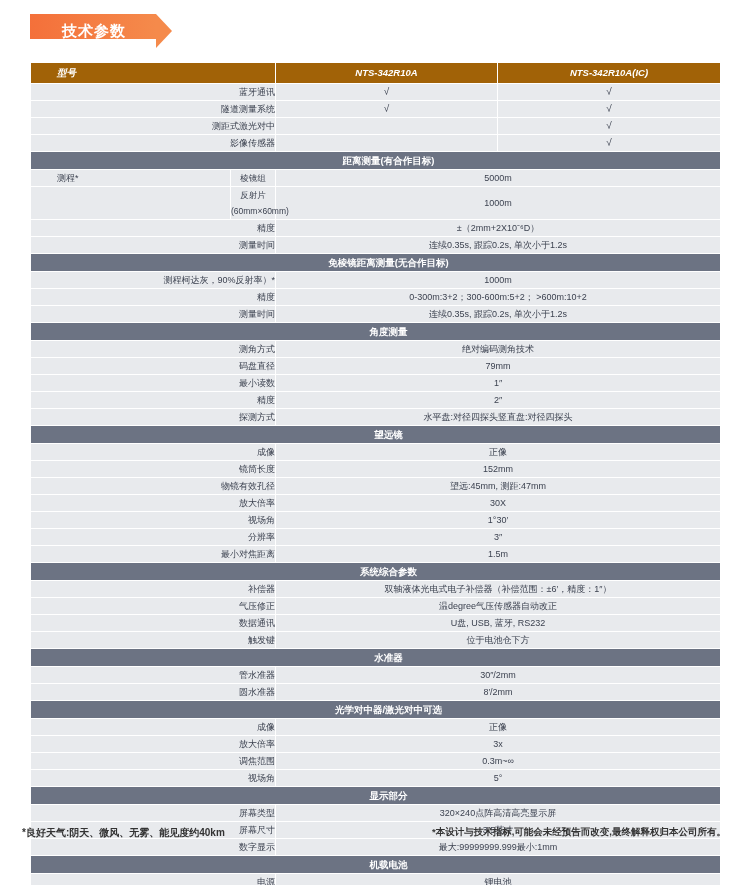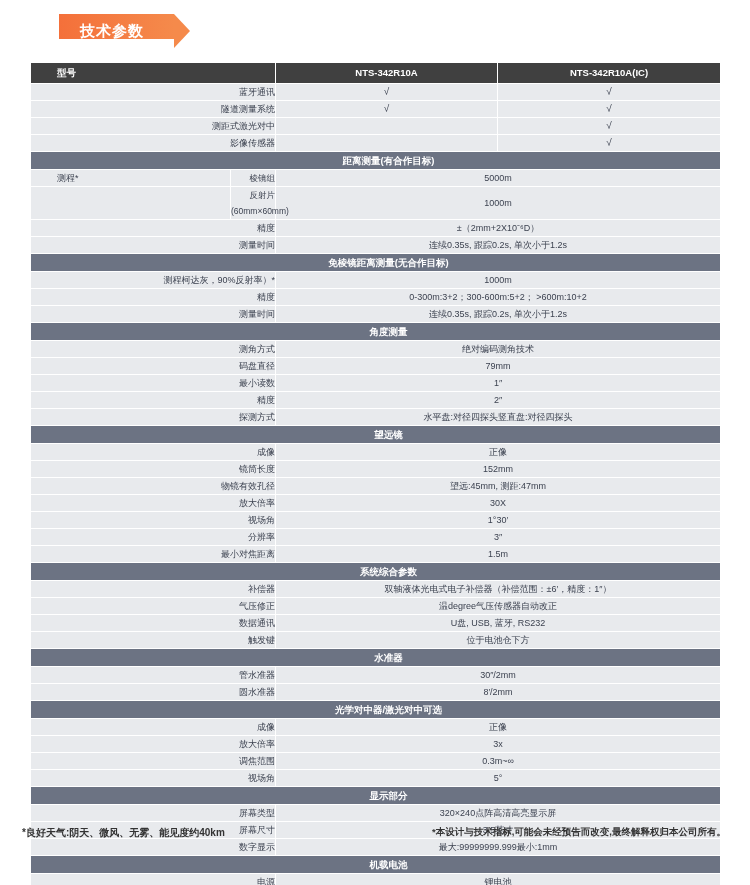--- a/index.html
+++ b/index.html
@@ -26,28 +26,27 @@
     position: absolute;
     left: 30px;
     top: 14px;
     height: 34px;
   }
   .banner {
     position: relative;
     display: inline-block;
     height: 25px;
     line-height: 34px;
-    padding: 0 30px 0 21px;
+    padding: 0 30px 0 32px;
     background: linear-gradient(90deg, #f4703a 0%, #f58a4b 100%);
     color: #ffffff;
     font-size: 15px;
     font-weight: bold;
     letter-spacing: 1px;
     box-sizing: border-box;
-    margin-left: 29px;
   }
   .banner:after {
     content: "";
     position: absolute;
     right: -16px;
     top: 0;
     width: 0;
     height: 0;
     border-top: 17px solid transparent;
     border-bottom: 17px solid transparent;
@@ -73,26 +72,27 @@
   }
 
   
   .col-a { width: 200px; }
   .col-b { width: 45px; }
   .col-c { width: 222px; }
   .col-d { width: 223px; }
 
   
   tr.head td {
-    background: #404040;
+    background: #a16207;
     color: #ffffff;
     font-size: 9.5px;
     height: 20px;
     line-height: 20px;
     font-weight: bold;
+    font-style: italic;
   }
   tr.head td.label { padding-left: 26px; text-align: left; }
   tr.head td.mid { text-align: center; }
 
   
   tr.section td {
     background: #6c7383;
     color: #ffffff;
     height: 17px;
     line-height: 17px;
@@ -110,21 +110,21 @@
     color: #3c4250;
   }
   td.lblnarrow {
     background: #e8eaed;
     padding-left: 26px;
     text-align: left;
     color: #3c4250;
   }
   td.sublbl {
     background: #e8eaed;
-    text-align: right;
+    text-align: center;
     color: #3c4250;
     font-size: 8.5px;
   }
   td.val {
     background: #e8eaed;
     text-align: center;
     color: #3c4250;
   }
 
   .check {

